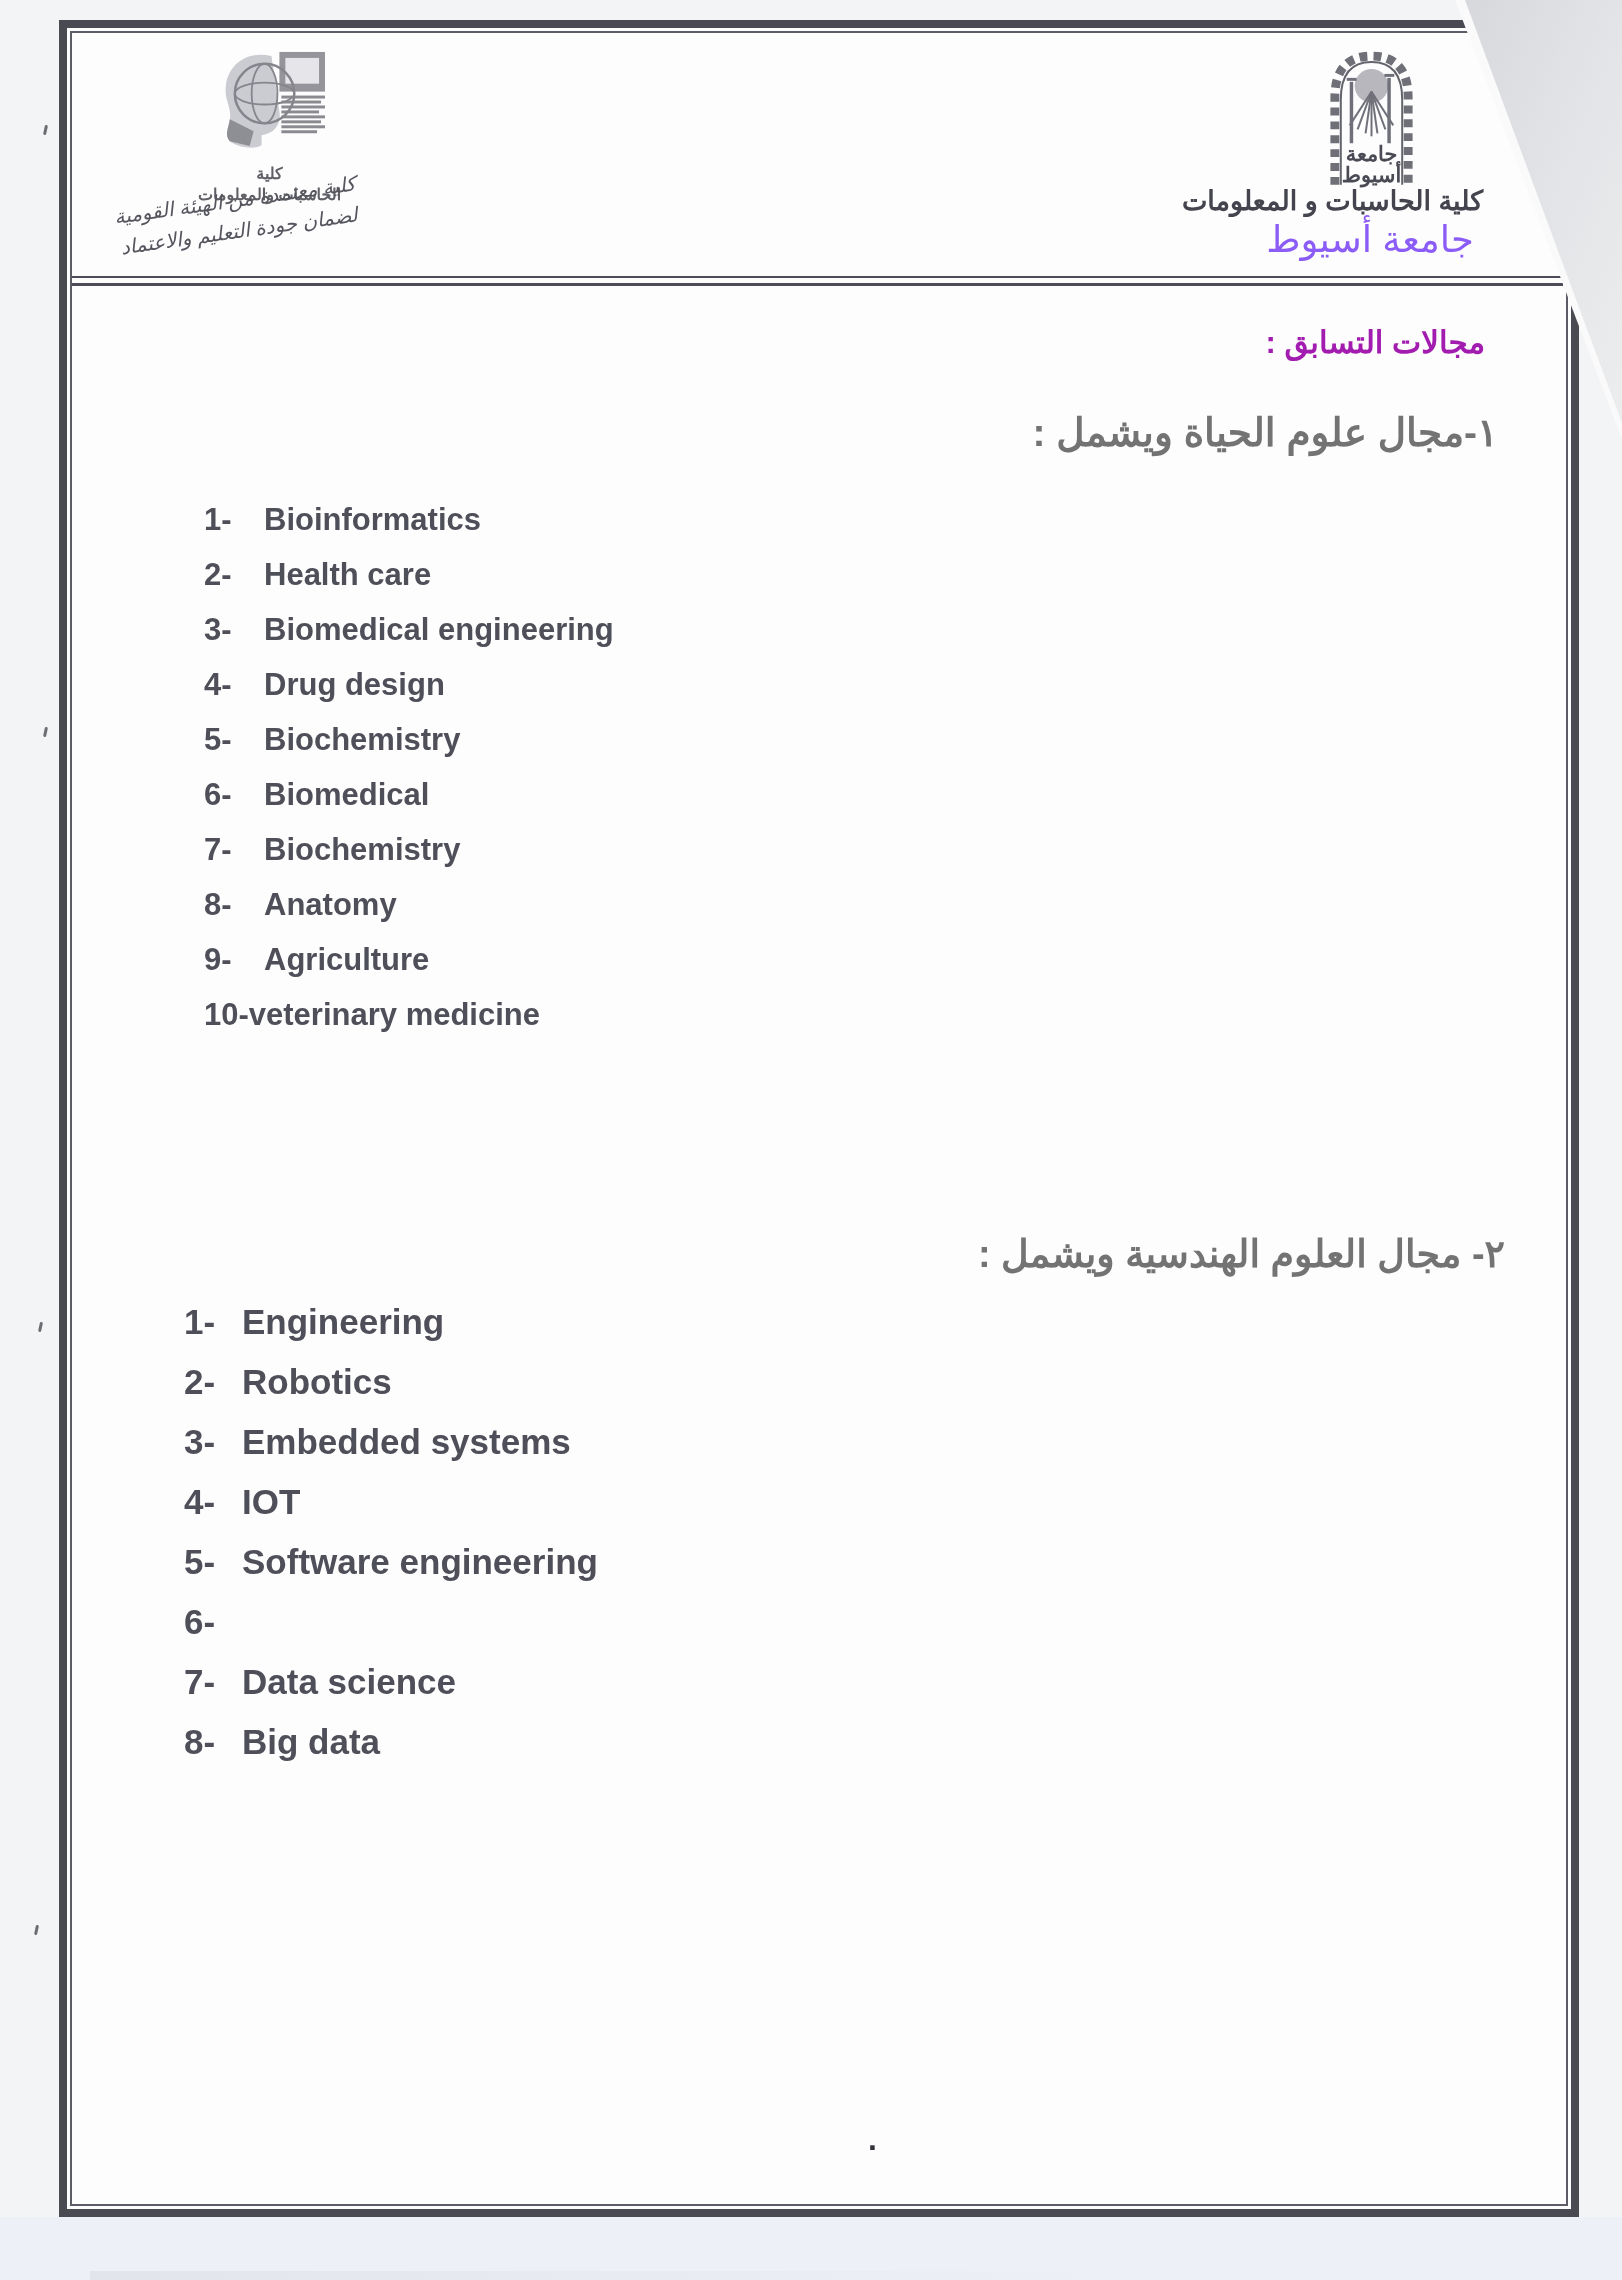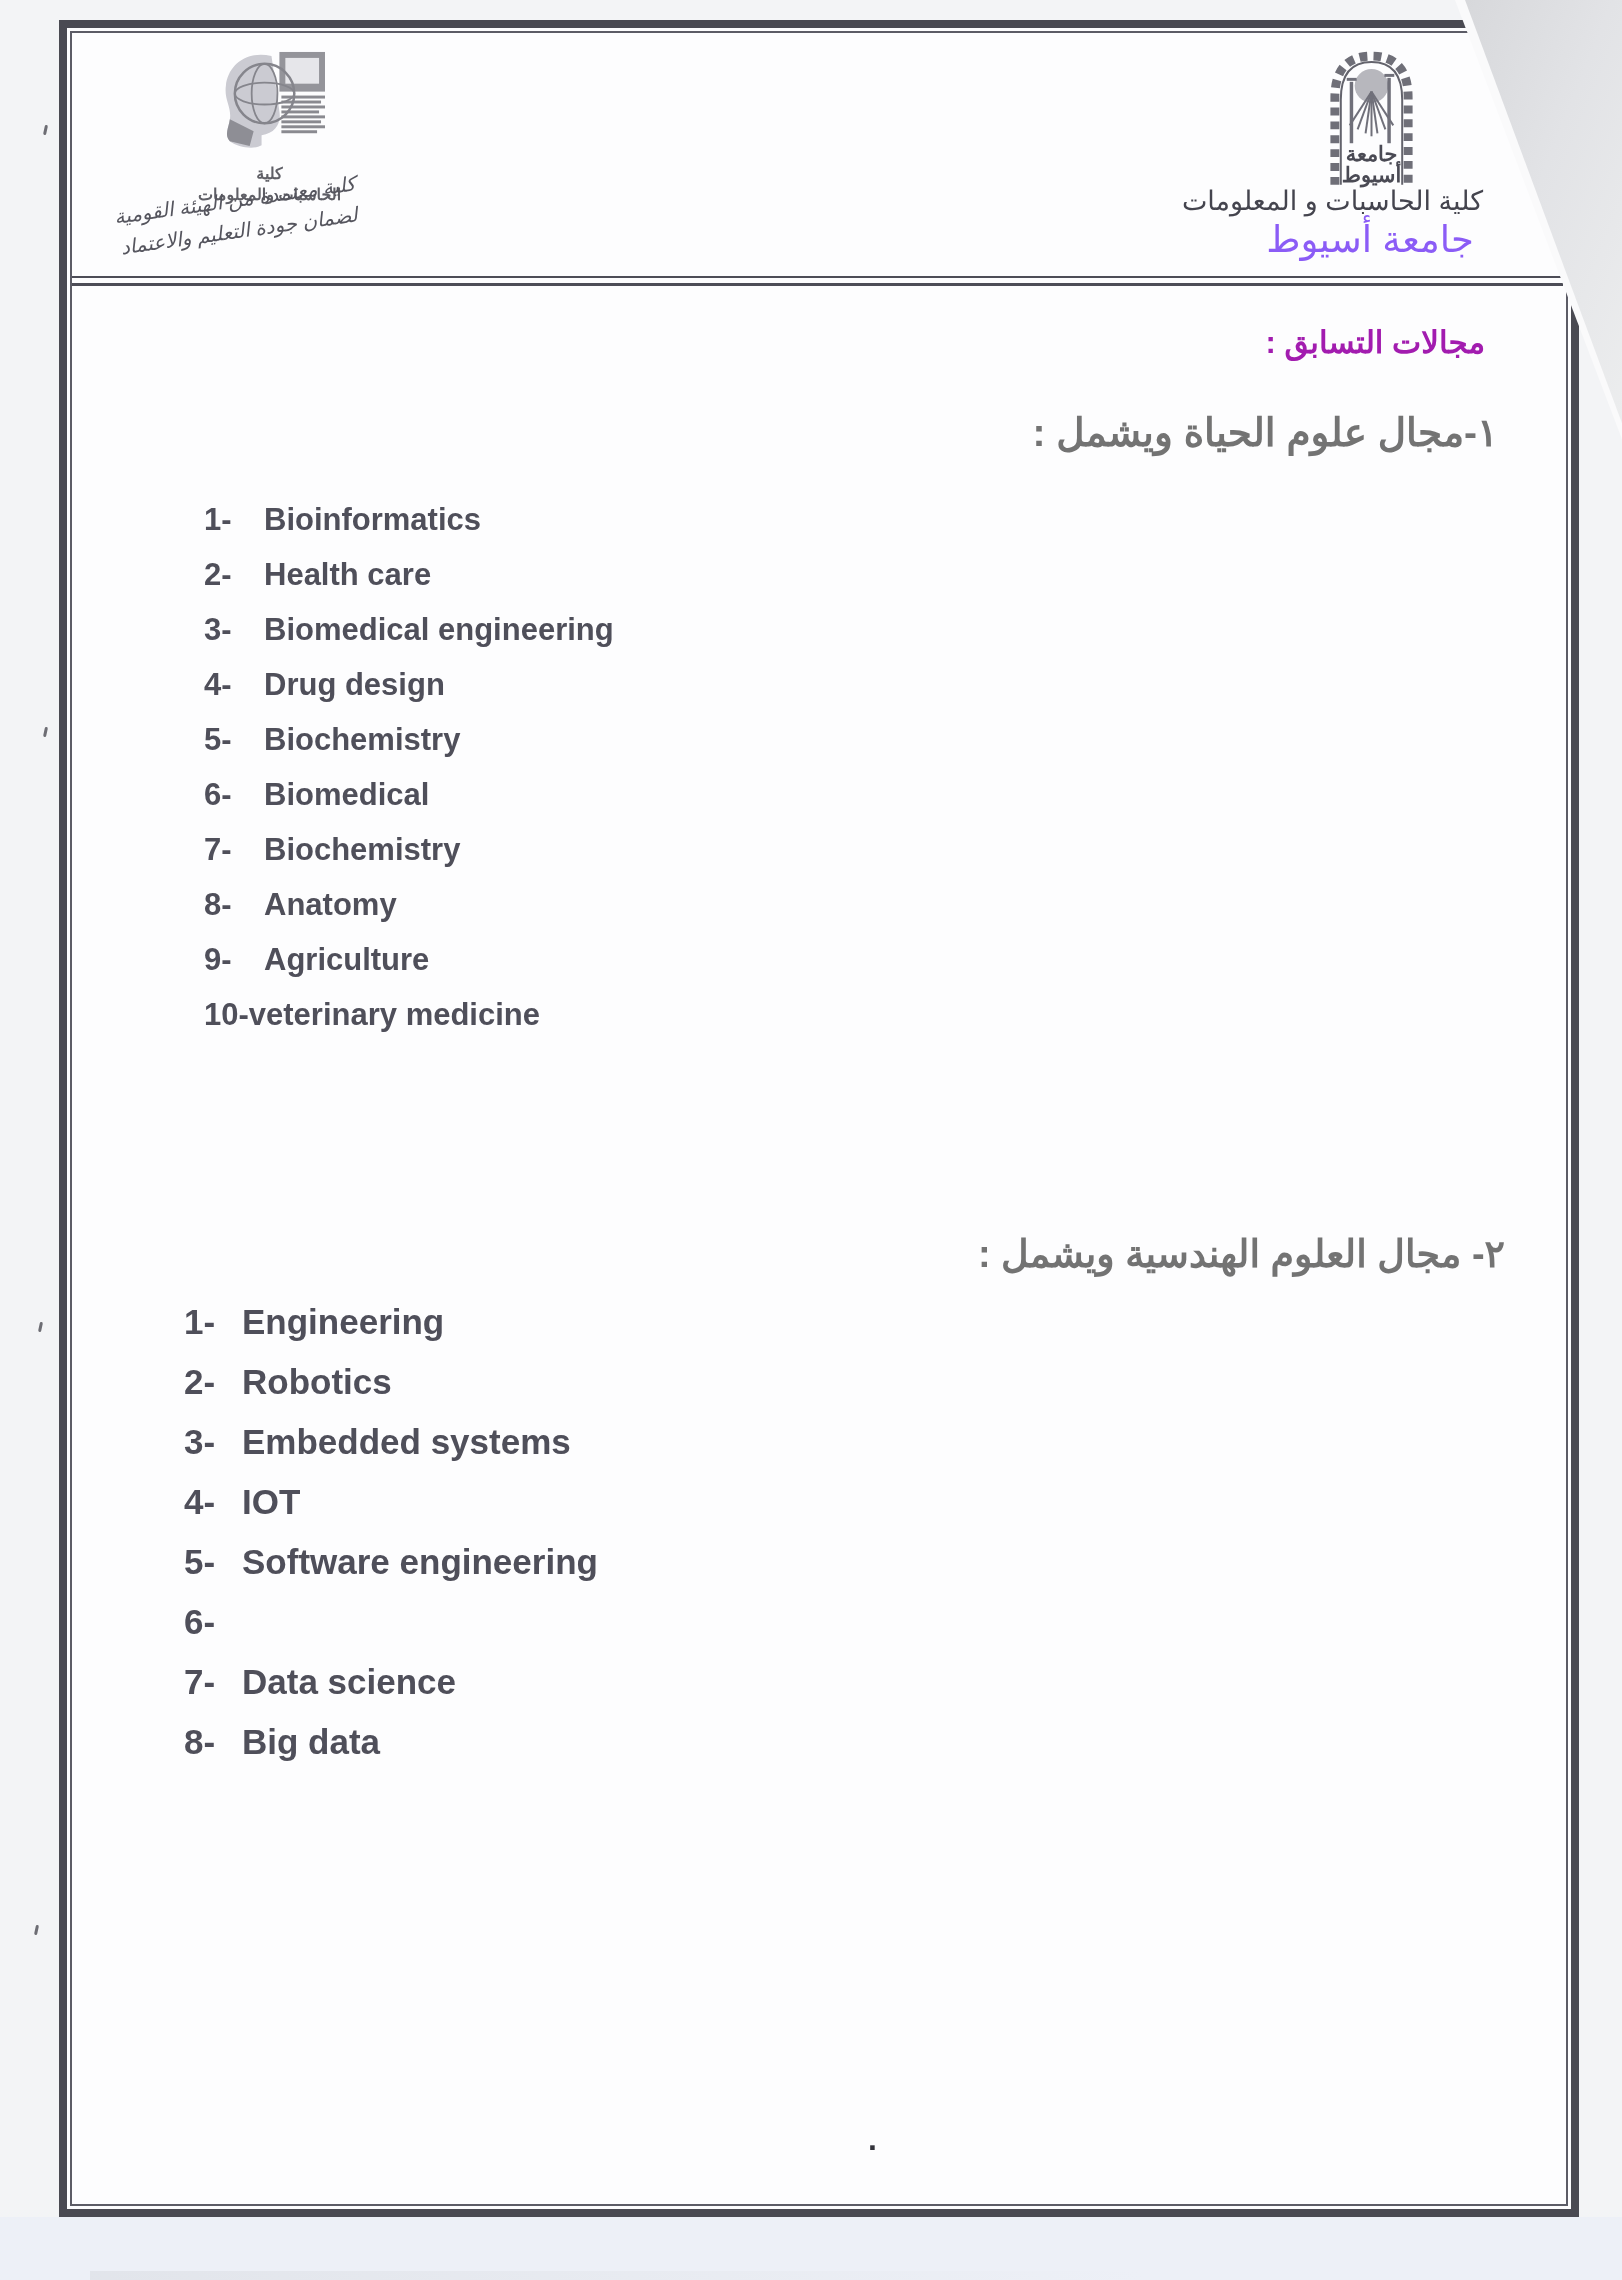--- a/index.html
+++ b/index.html
@@ -26,21 +26,21 @@
     background:linear-gradient(112deg,#d7d8db 0%,#e2e3e6 45%,#ecedee 100%); z-index:6; }
 
   
   .faculty-logo { position:absolute; left:195px; top:48px; width:149px; text-align:center; }
   .faculty-logo .caption { font-size:16px; font-weight:bold; color:#5f5f66; line-height:1.25;
     direction:rtl; margin-top:1px; }
   .stamp { position:absolute; left:58px; top:185px; width:358px; text-align:center;
     transform:rotate(-8deg); font-size:20px; font-style:italic; color:#55555e;
     line-height:1.55; direction:rtl; }
   .univ-logo { position:absolute; left:1321px; top:42px; width:101px; height:147px; }
-  .faculty-name { position:absolute; right:140px; top:185px; font-size:27px; color:#44444e; direction:rtl; }
+  .faculty-name { position:absolute; right:140px; top:185px; font-size:27px; color:#44444e; direction:rtl;font-weight:bold; }
   .univ-name   { position:absolute; right:149px; top:218px; font-size:37px; color:#8b5cf6; direction:rtl; }
   .header-rule { position:absolute; left:72px; top:276px; width:1491px; height:5px;
     border-top:2px solid #4d4d57; border-bottom:3px solid #4d4d57; }
 
   
   .doc-title    { position:absolute; right:138px; top:324px;  font-size:31px; font-weight:bold; color:#a21caf; direction:rtl; }
   .sec1-heading { position:absolute; right:125px; top:410px;  font-size:39px; font-weight:bold; color:#737373; direction:rtl; }
   .sec2-heading { position:absolute; right:118px; top:1232px; font-size:38px; font-weight:bold; color:#737373; direction:rtl; }
 
   

